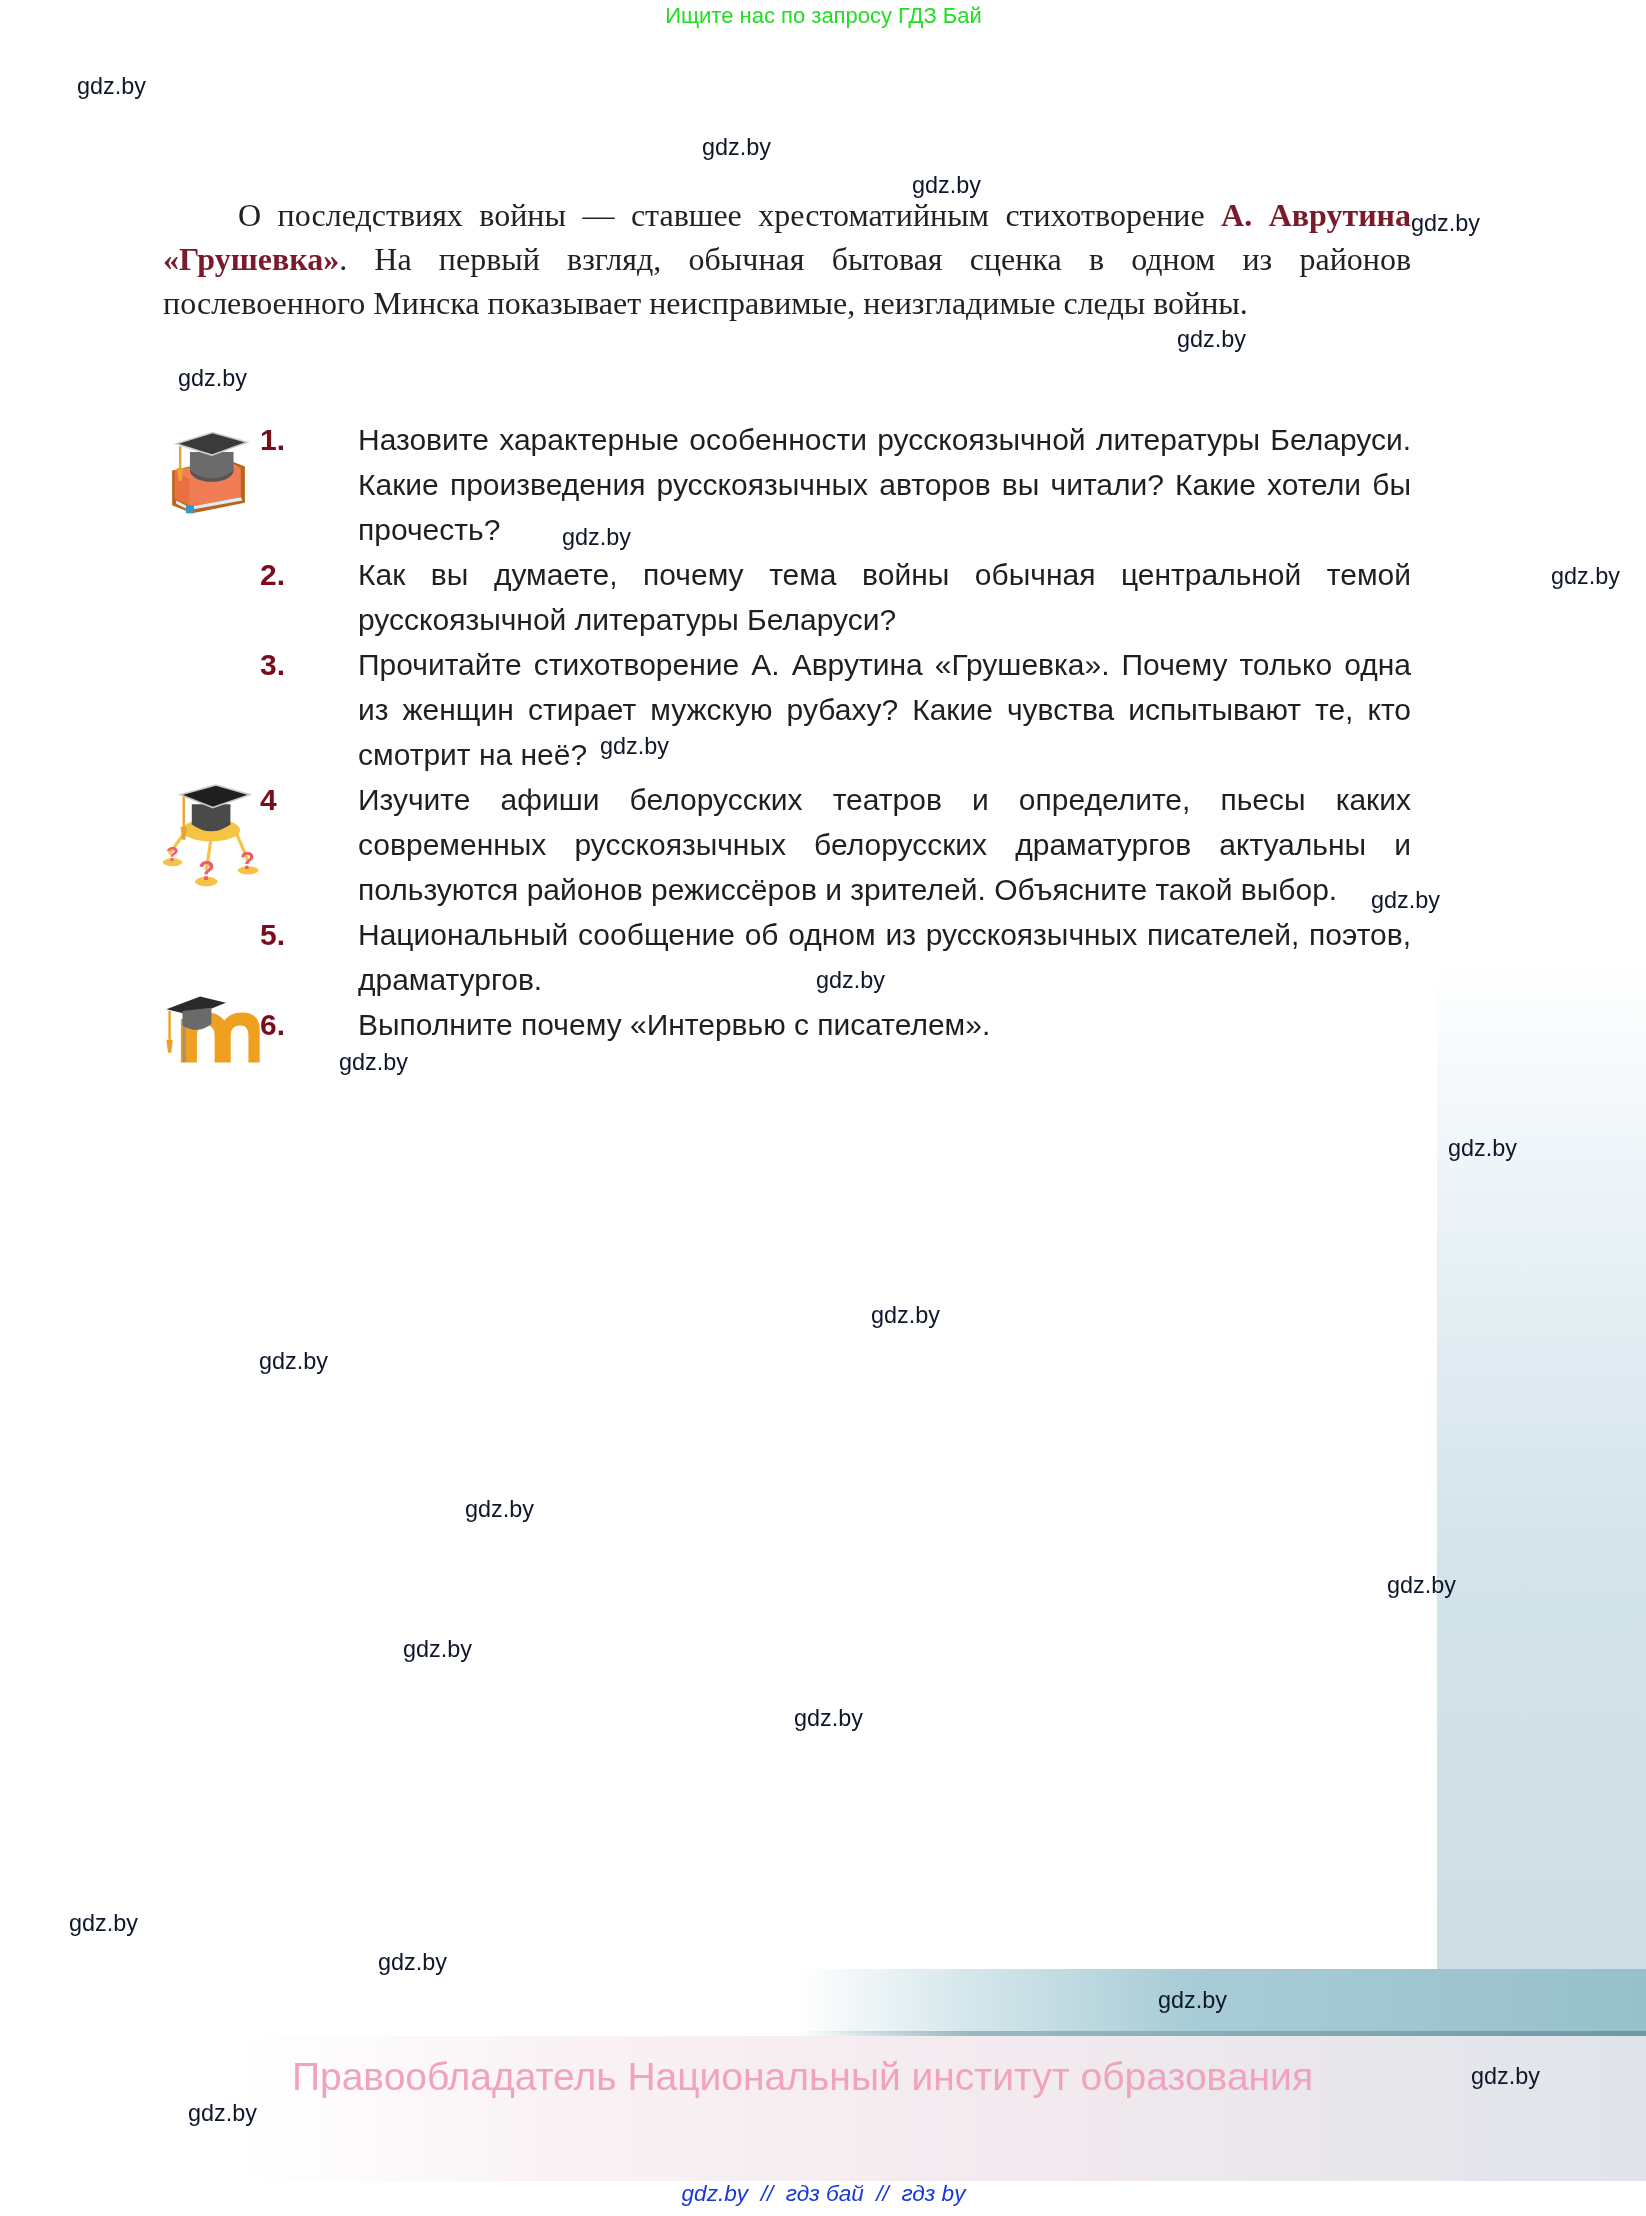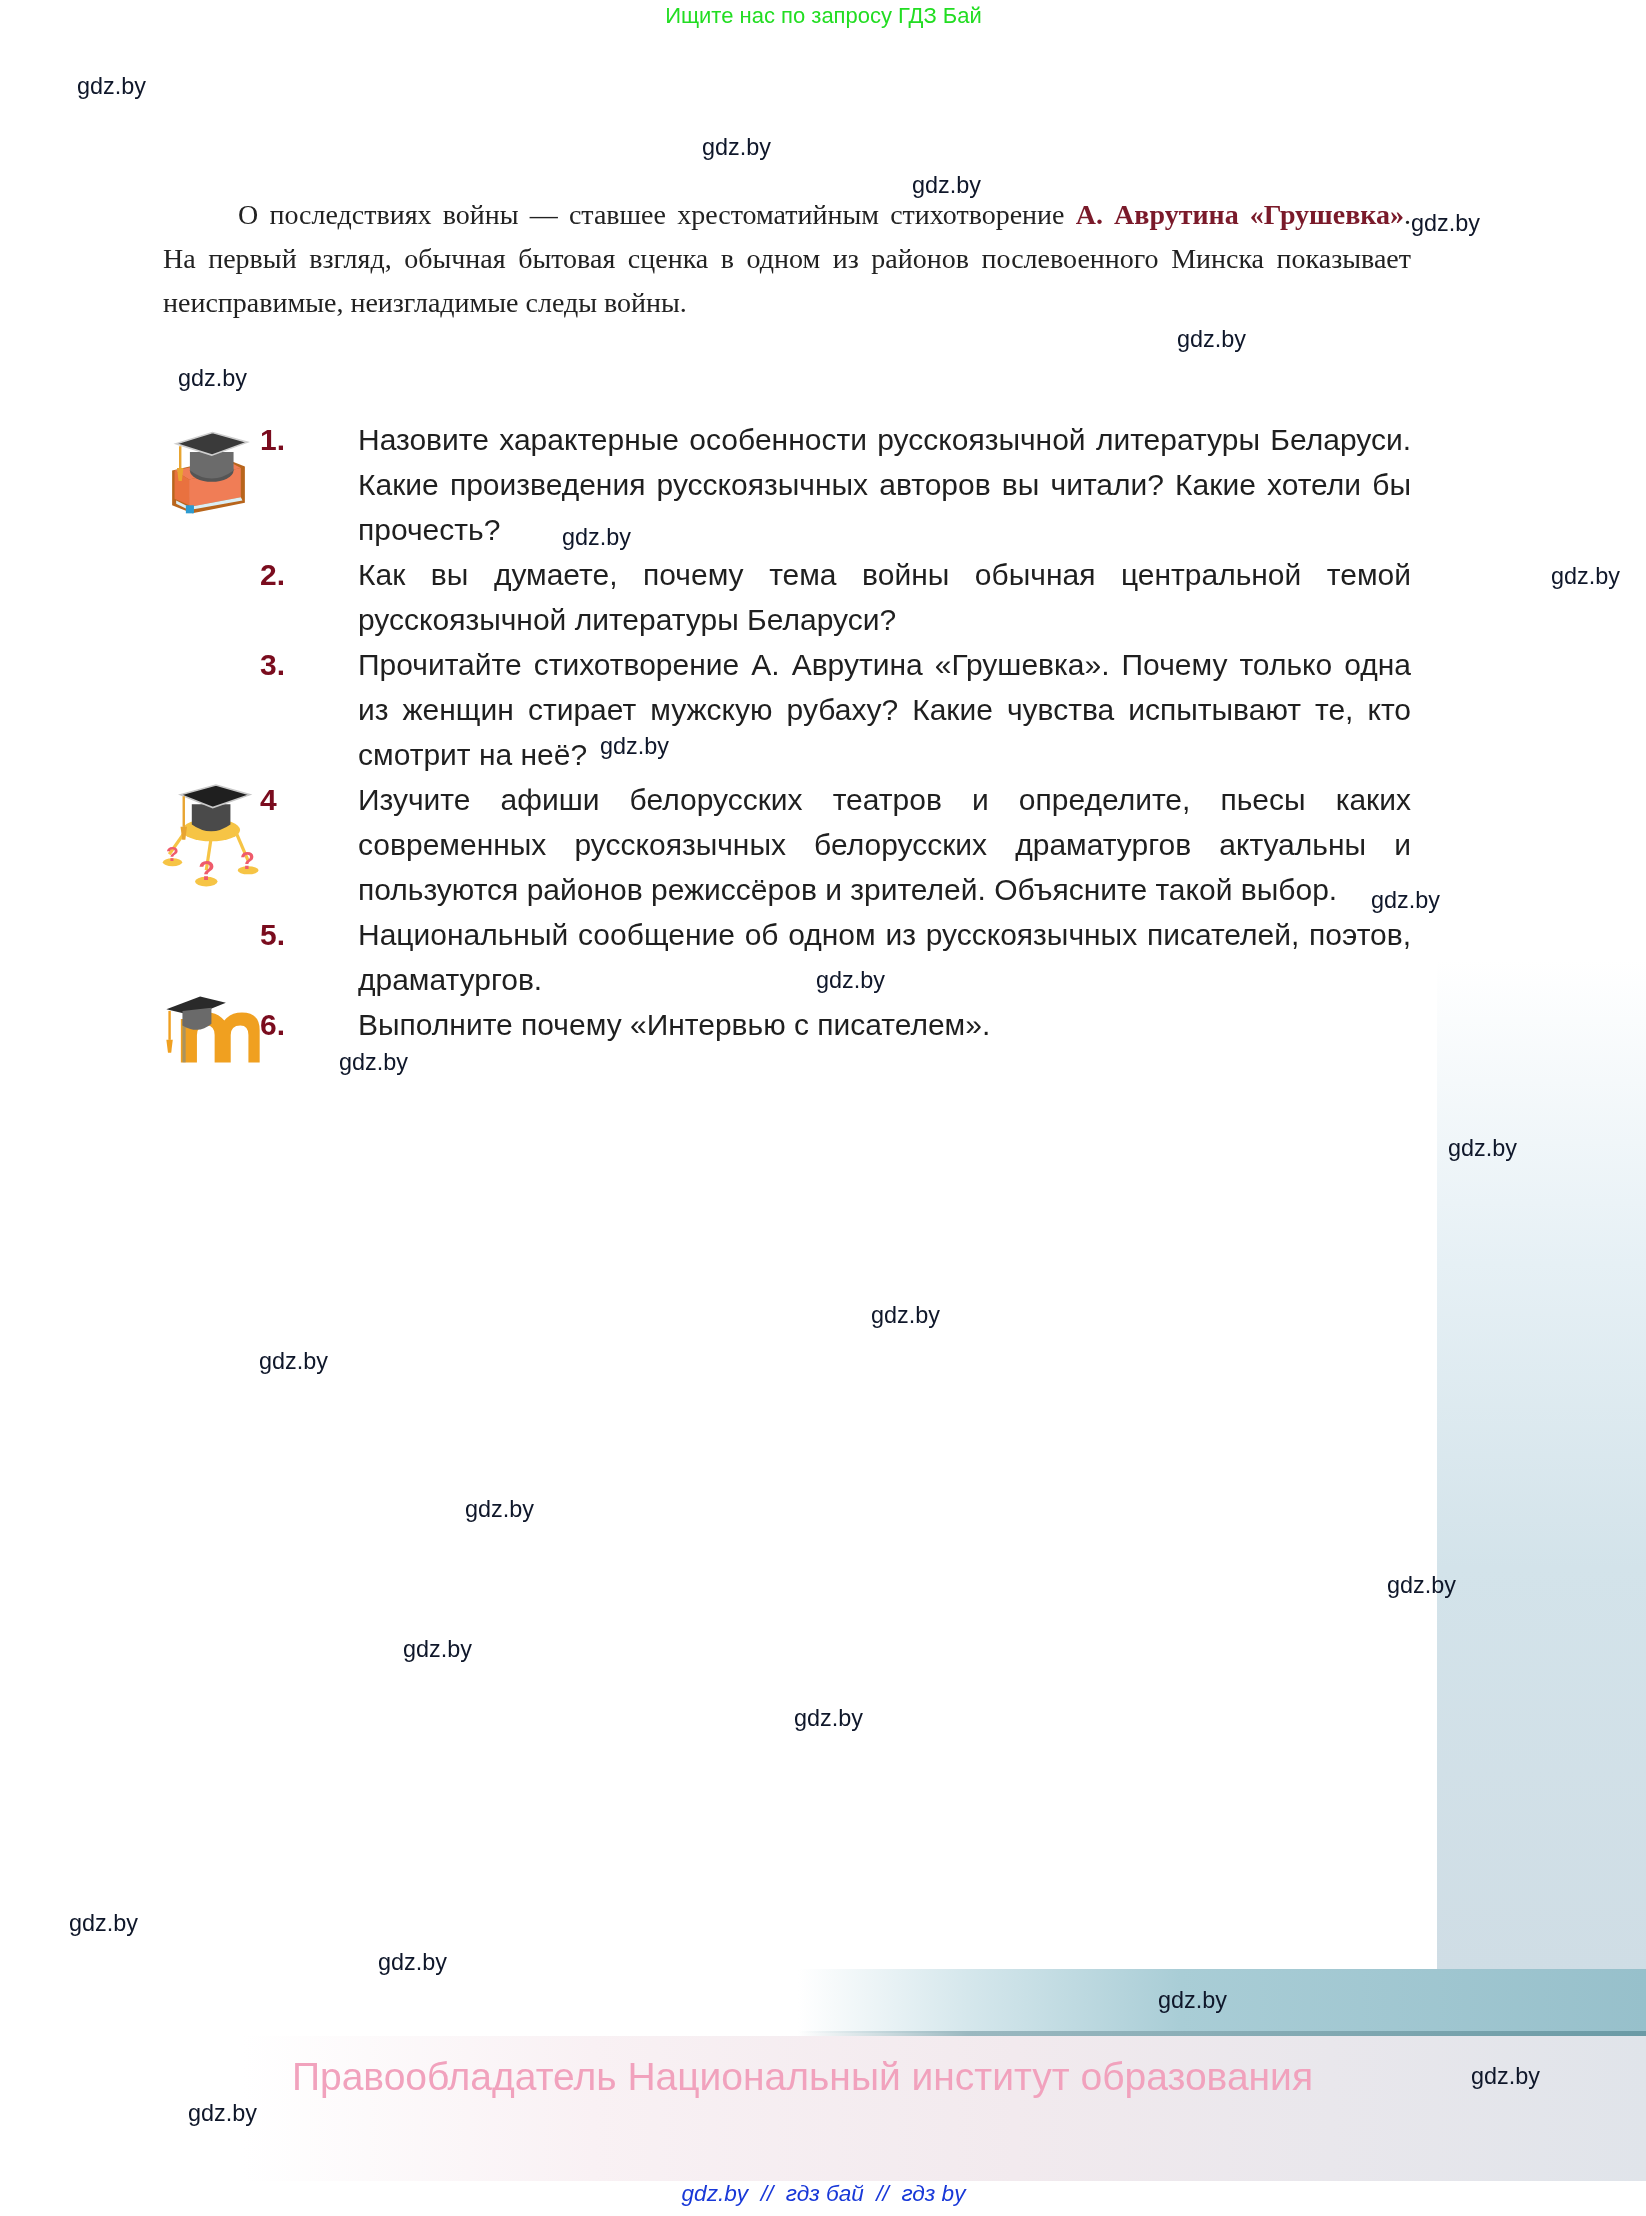--- a/index.html
+++ b/index.html
@@ -26,21 +26,21 @@
     position:absolute; left:242px; top:2036px; width:1405px; height:145px;
     background:linear-gradient(90deg, #ffffff 0%, #f9f1f4 25%, #f2eaee 55%, #e0e4ea 100%);
   }
   .top-banner {
     position:absolute; left:0; top:3.2px; width:1615px; text-align:center;
     font-size:22px; color:#22dd22;margin-left:16px;
   }
   .para {
     position:absolute; left:163px; top:193px; width:1248px;
     font-family:"Liberation Serif", "DejaVu Serif", serif;
-    font-size:28px; line-height:44px; text-align:justify; color:#222;
+    font-size:32px; line-height:44px; text-align:justify; color:#222;
   }
   .para .indent { display:inline-block; width:75px; }
   .para .accent { color:#7a1a2a; font-weight:bold; }
   .questions {
     position:absolute; left:260px; top:417px; width:1151px;
     font-family:"Liberation Sans", sans-serif;
     font-size:30px; line-height:45px; color:#1f1f1f;
   }
   .q { display:flex; }
   .q .num {

